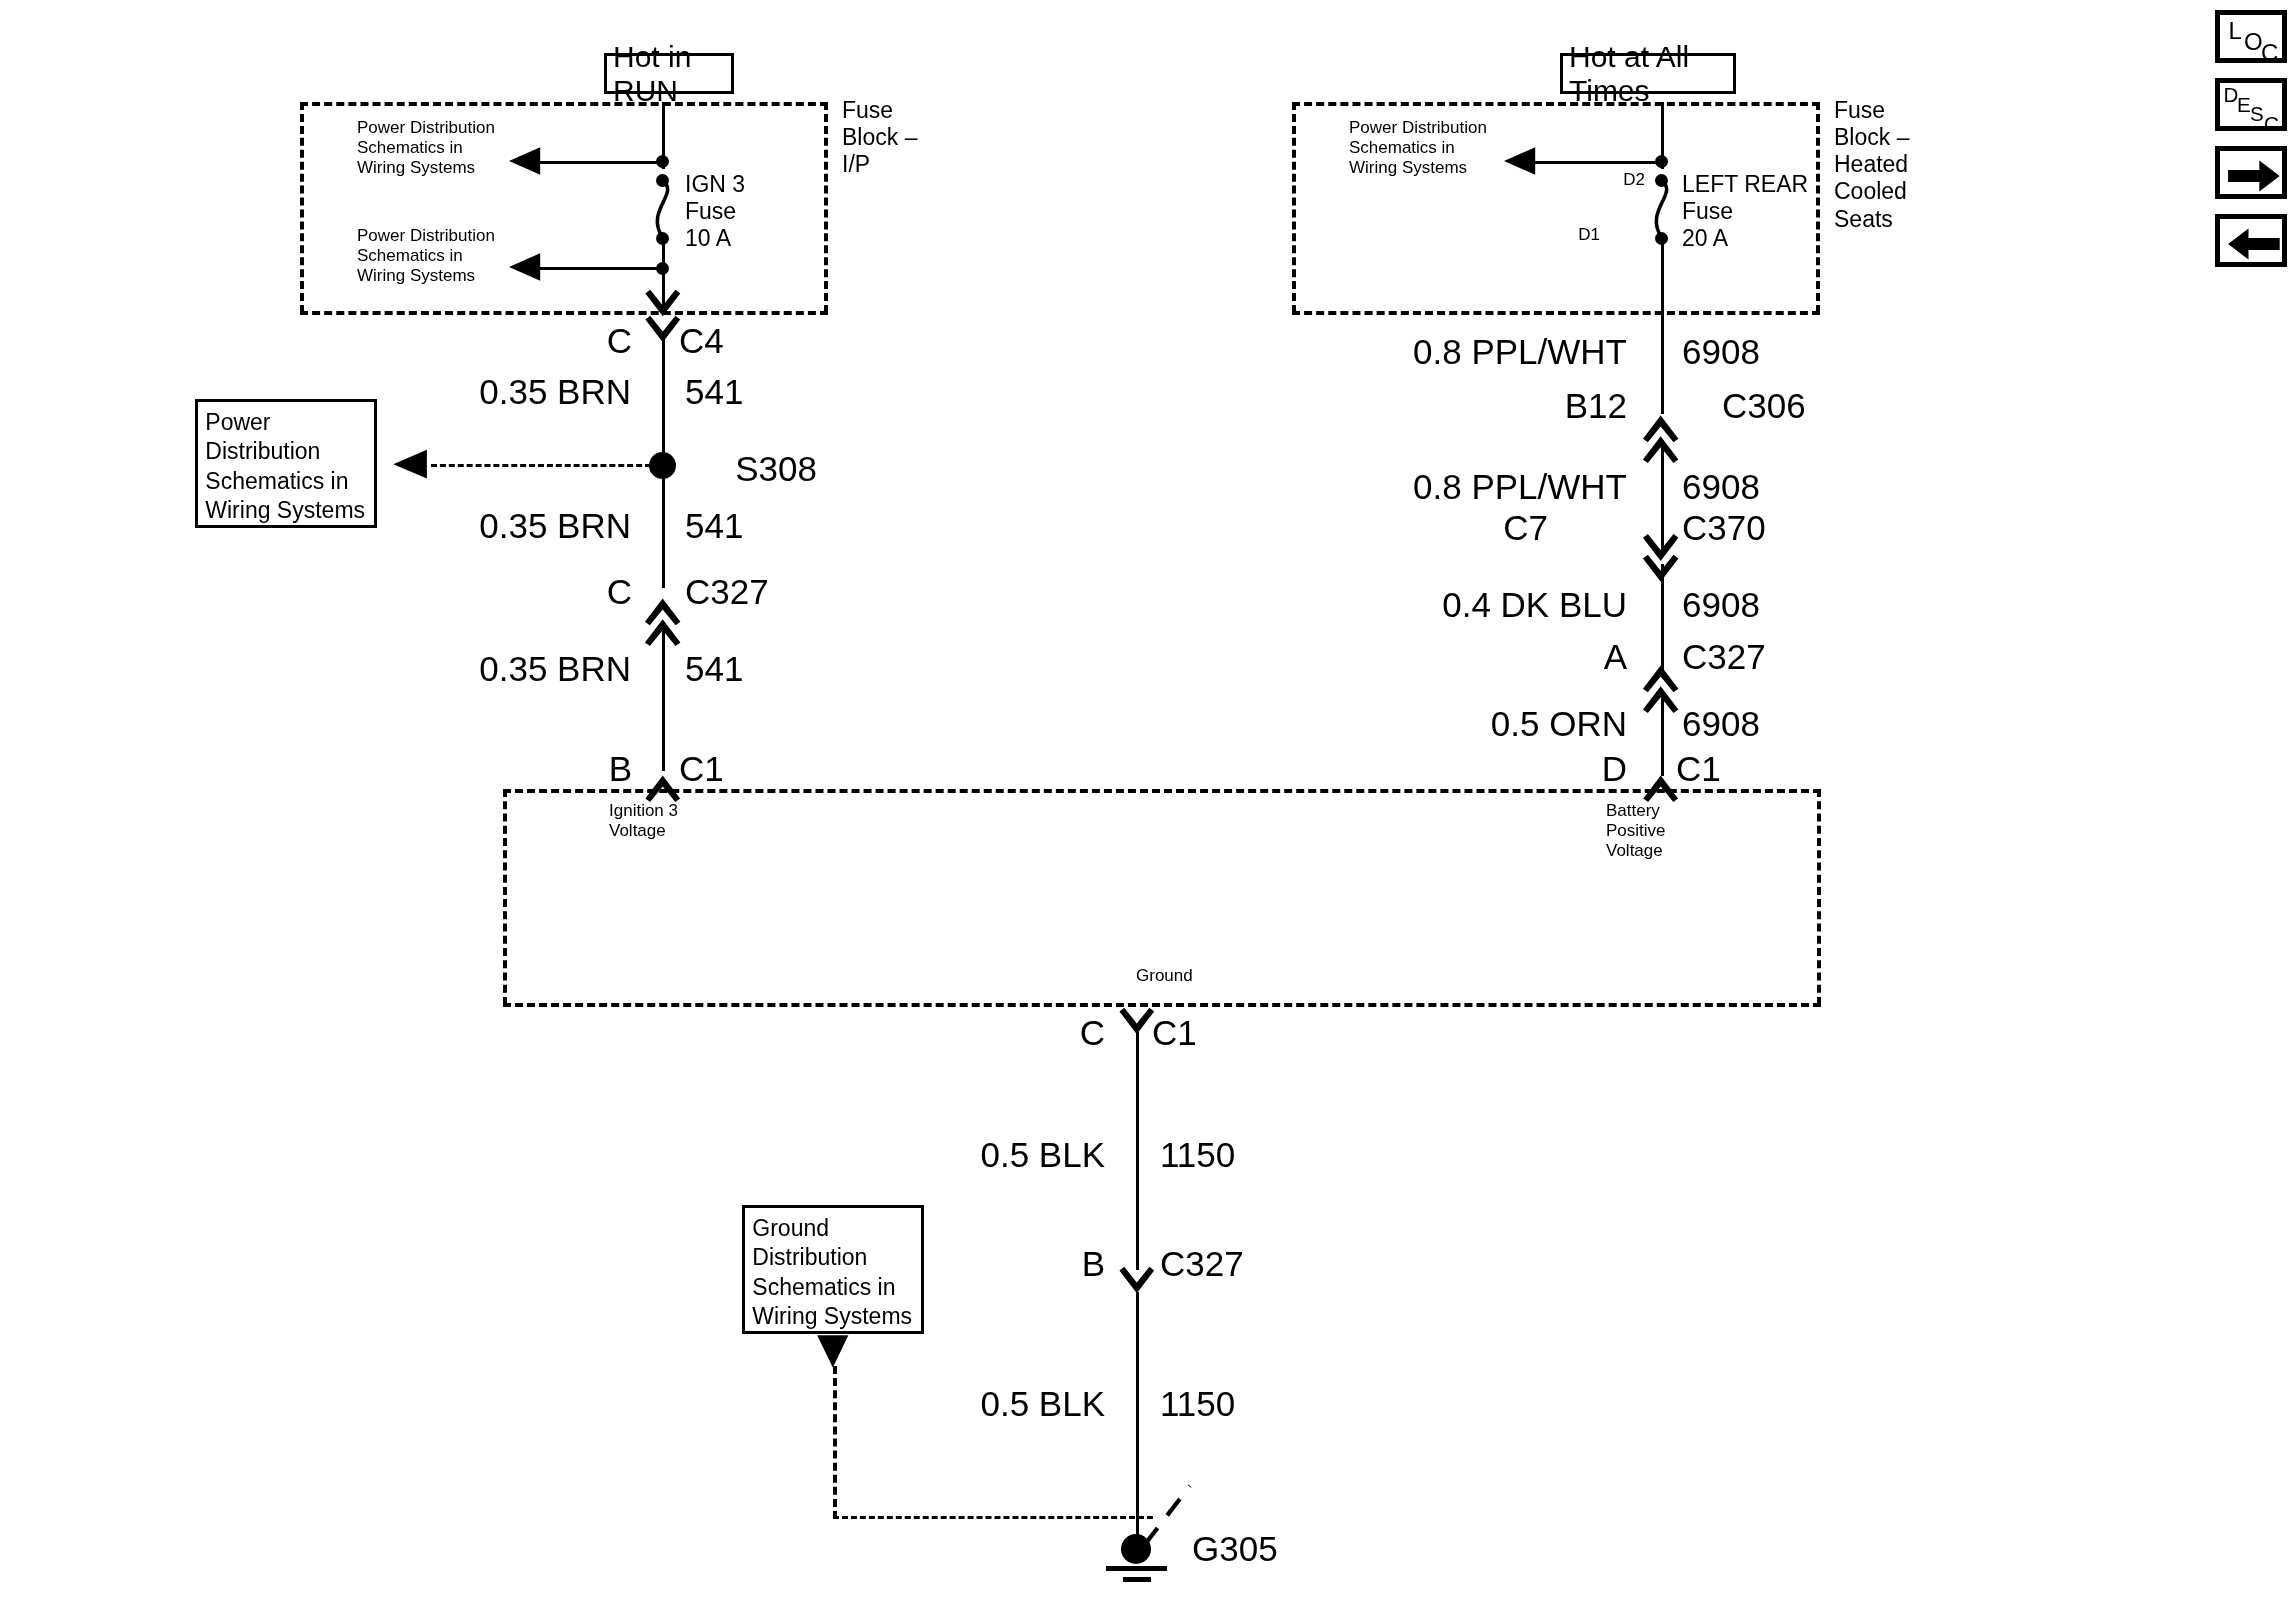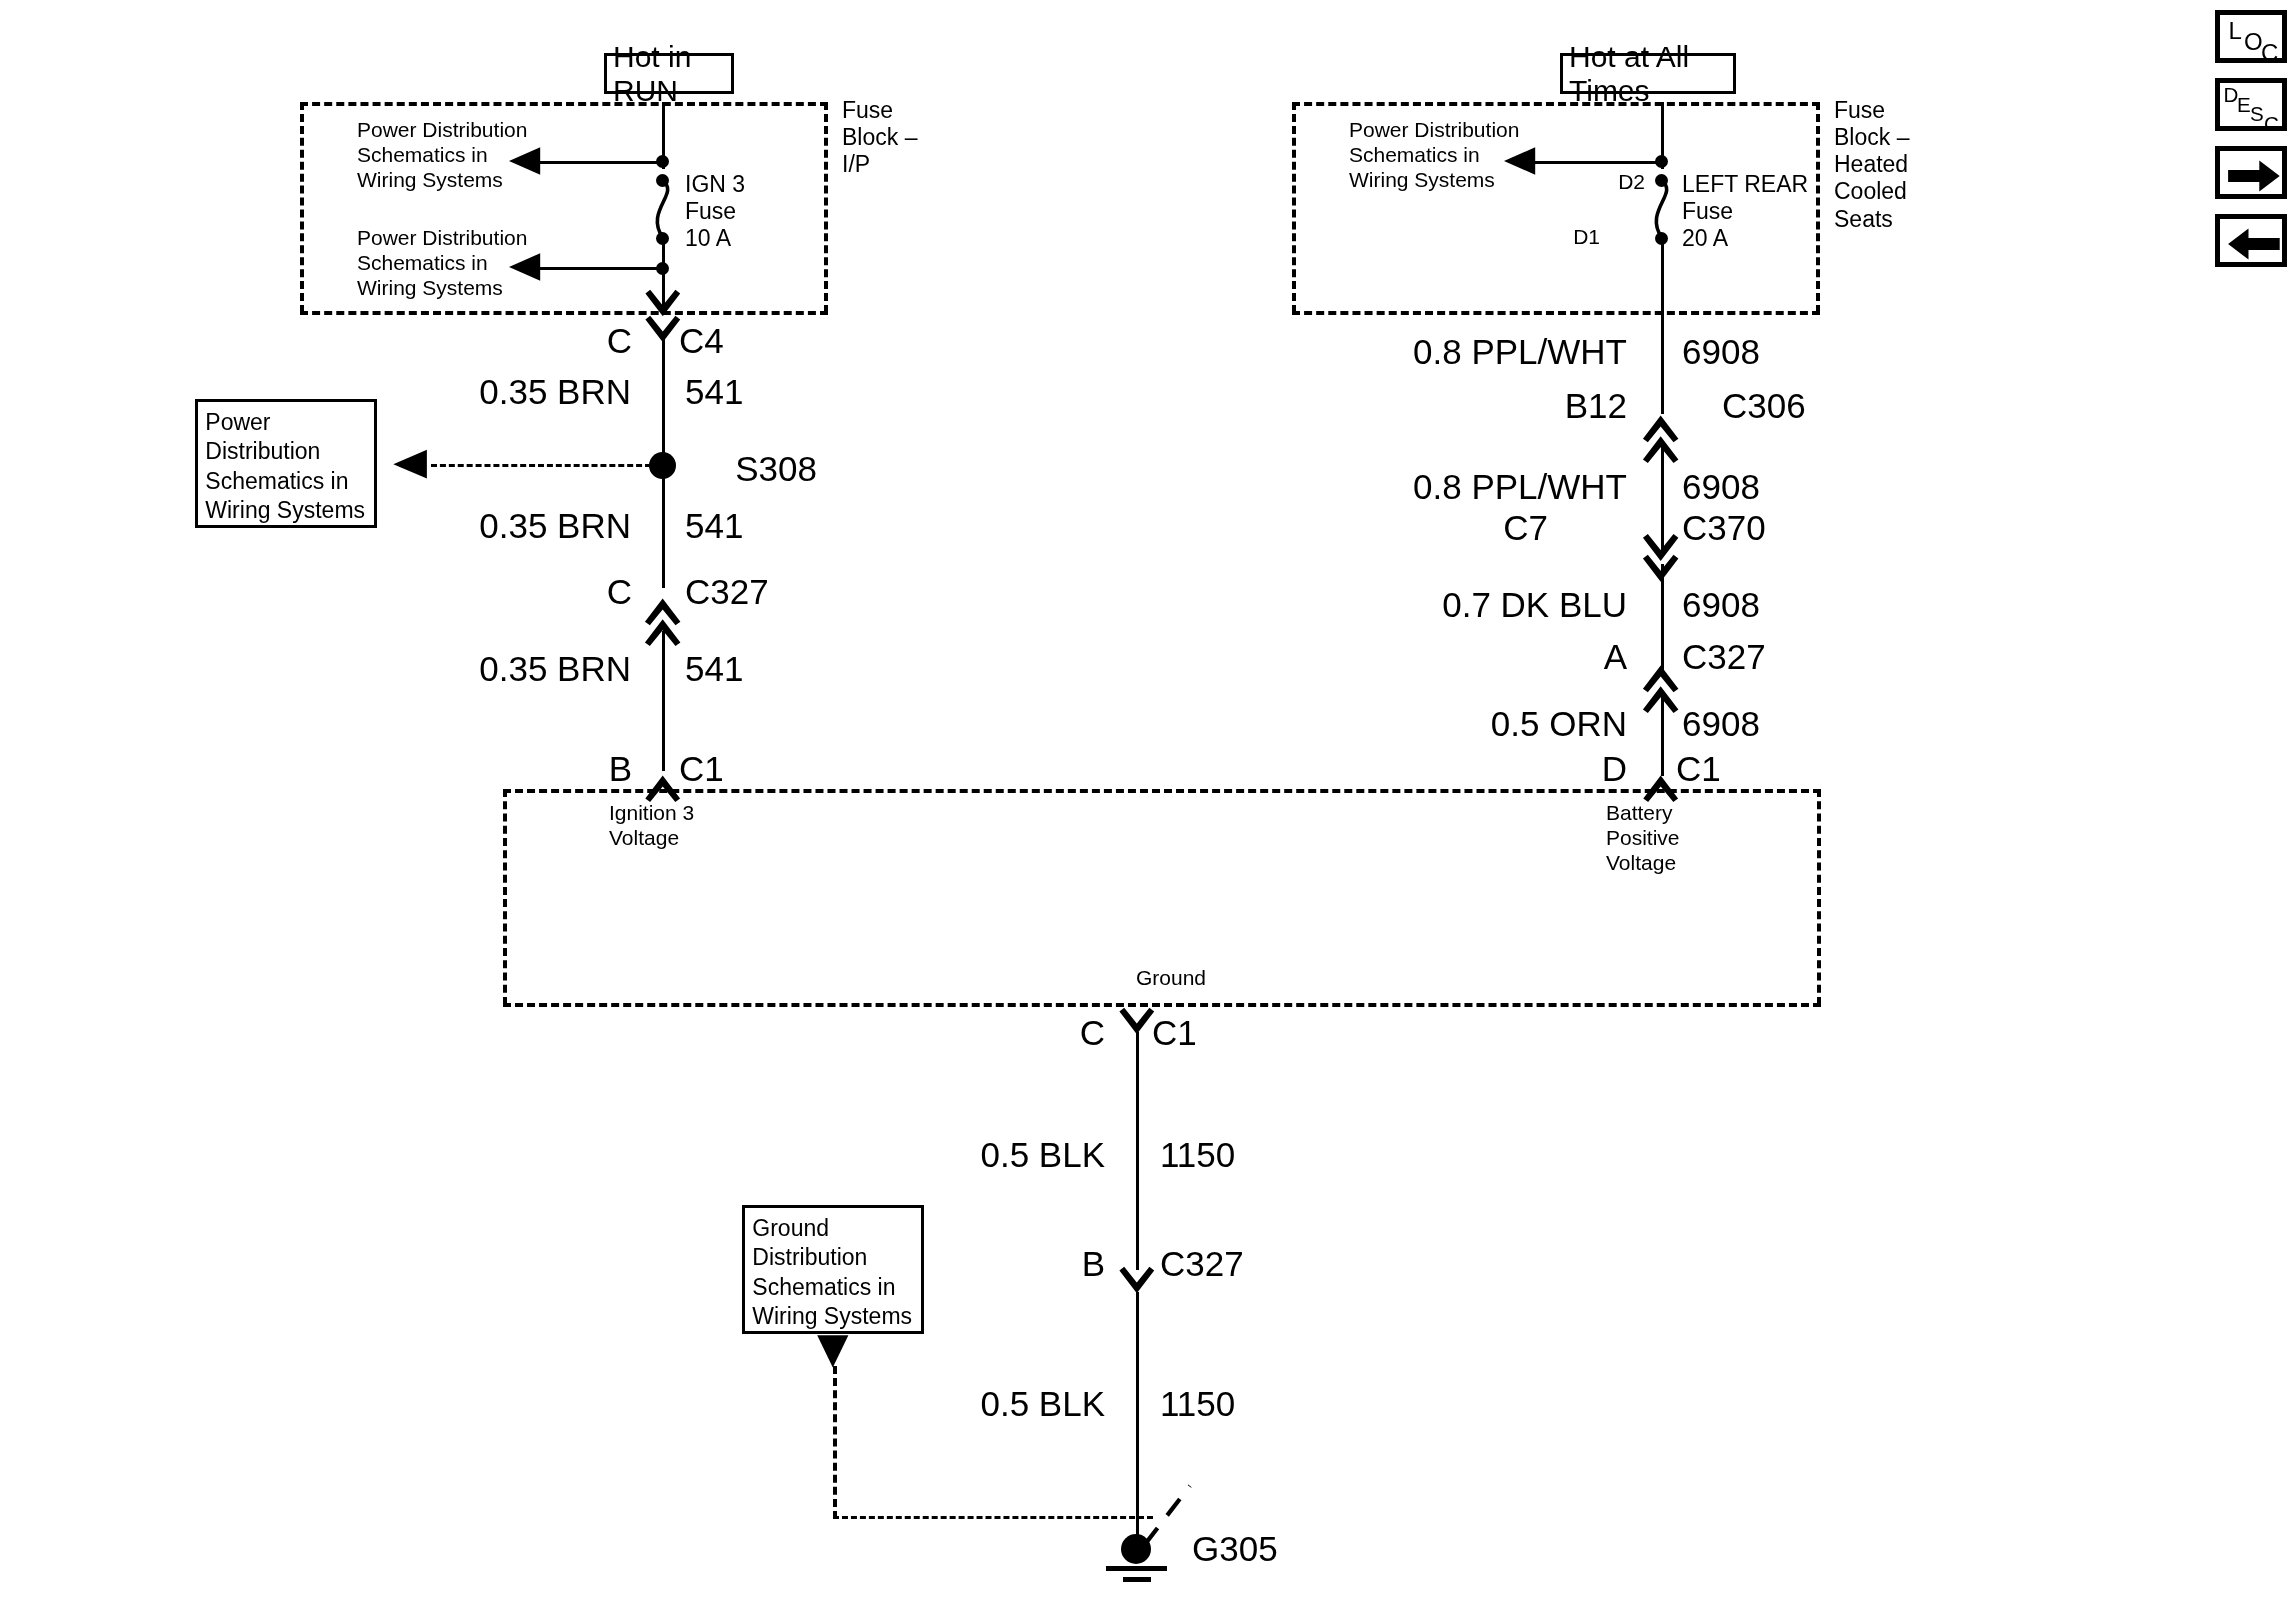--- a/index.html
+++ b/index.html
@@ -13,21 +13,21 @@
     width:2295px;
     height:1617px;
     background:#ffffff;
     overflow:hidden;
   }
   .txt{position:absolute;white-space:pre;line-height:1.18;}
 
   
   .t-big   {font-size:35px;}
   .t-sm    {font-size:23px;}
-  .t-xs    {font-size:21px;}
+  .t-xs    {font-size:17px;}
 
   .ar{text-align:right;}
   .al{text-align:left;}
 
   
   .wire-v{position:absolute;width:3px;background:#000;}
   .wire-h{position:absolute;height:3px;background:#000;}
 
   
   .dash-h{
@@ -224,21 +224,21 @@
   <div class="txt t-big ar" style="left:1372px;top:507px;width:176px;">C7</div>
   <div class="txt t-big al" style="left:1682px;top:507px;width:182px;">C370</div>
 
   <svg width="49" height="55" style="left:1638px;top:534px;" viewBox="0 0 80 90">
     <polygon points="37,44 66,6 58,0 37,26 16,0 8,6" fill="#000"></polygon>
     <polygon points="37,78 66,40 58,34 37,60 16,34 8,40" fill="#000"></polygon>
   </svg>
 
   <div class="wire-v" style="left:1661px;top:564px;height:109px;"></div>
 
-  <div class="txt t-big ar" style="left:1311px;top:584px;width:316px;">0.7 DK BLU</div>
+  <div class="txt t-big ar" style="left:1311px;top:584px;width:316px;">0.4 DK BLU</div>
   <div class="txt t-big al" style="left:1682px;top:584px;width:182px;">6908</div>
 
   <div class="txt t-big ar" style="left:1451px;top:636px;width:176px;">A</div>
   <div class="txt t-big al" style="left:1682px;top:636px;width:182px;">C327</div>
 
   <svg width="49" height="55" style="left:1638px;top:663px;" viewBox="0 0 80 90">
     <polygon points="37,4 66,42 58,48 37,22 16,48 8,42" fill="#000"></polygon>
     <polygon points="37,38 66,76 58,82 37,56 16,82 8,76" fill="#000"></polygon>
   </svg>
 

